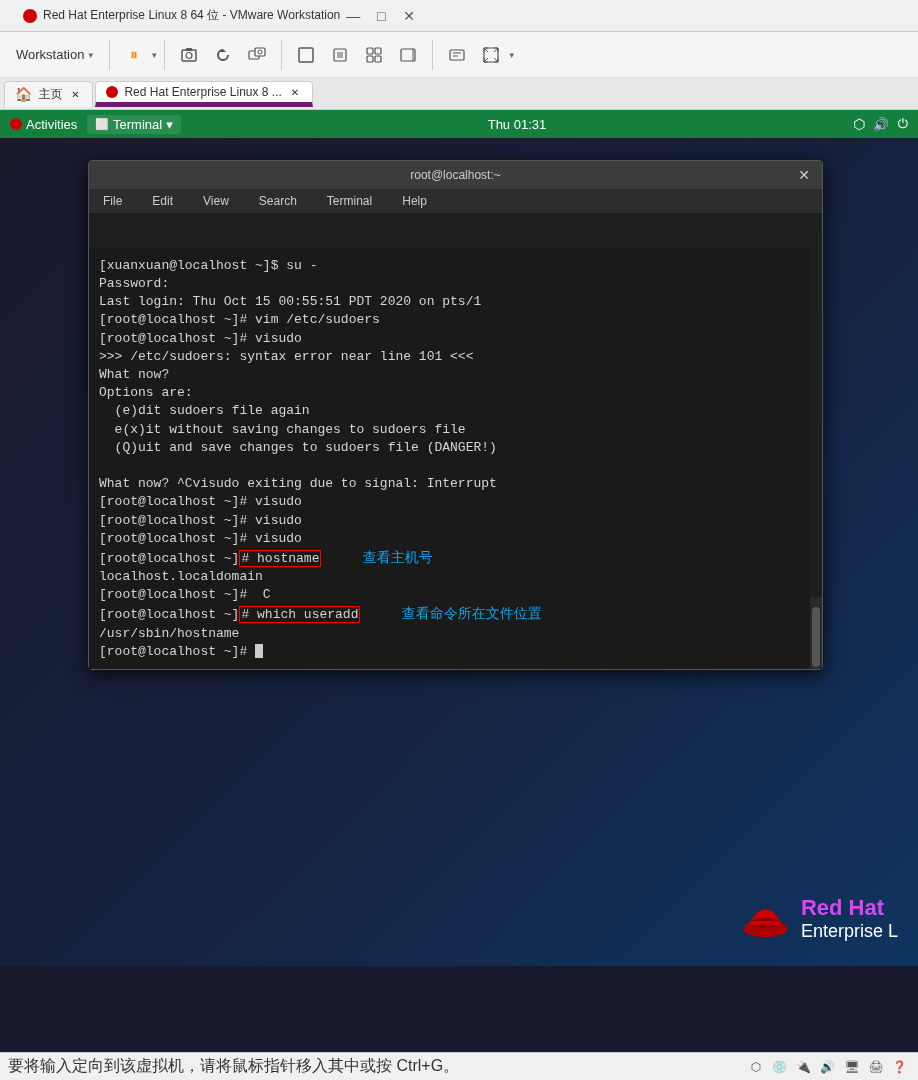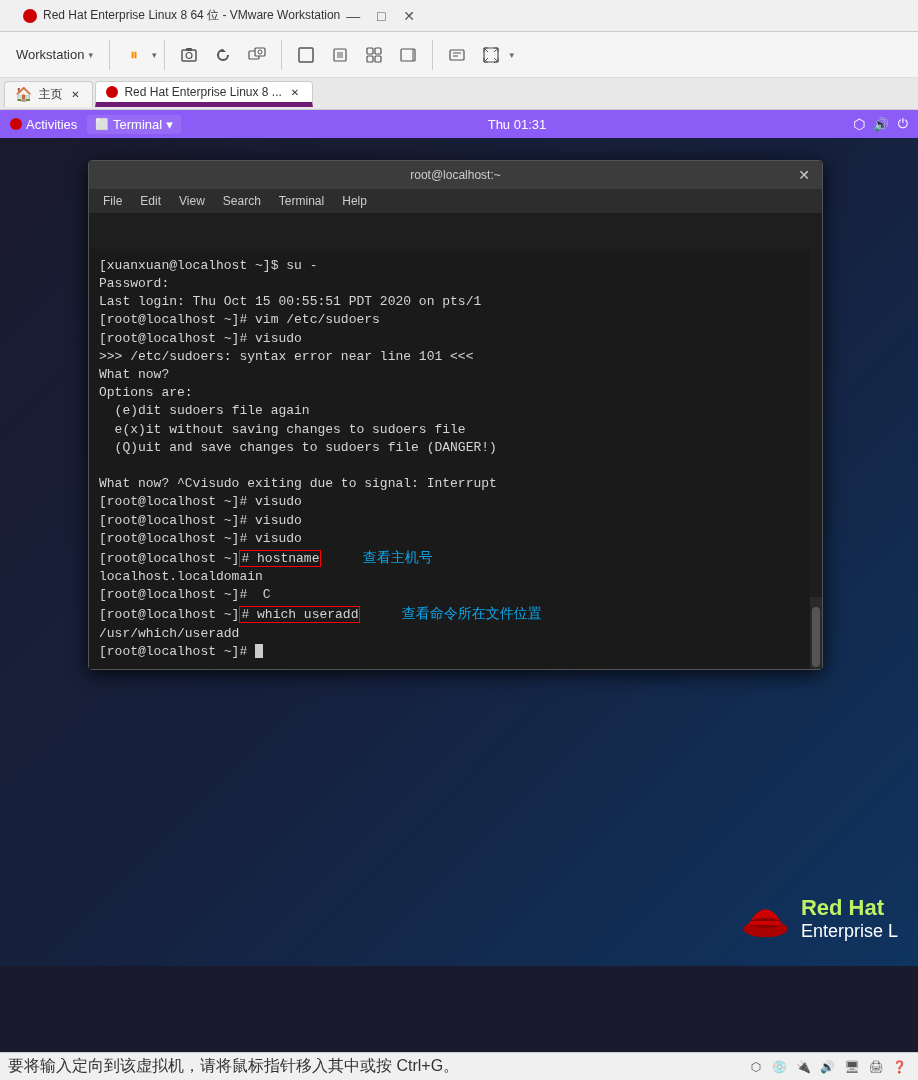--- a/index.html
+++ b/index.html
@@ -142,21 +142,21 @@
       height: 856px; 
       background: #1a1a1a;
       position: relative;
       overflow: hidden;
     }
 
     
     #gnome-bar {
       width: 100%;
       height: 28px;
-      background: #8b5cf6;
+      background: #15803d;
       display: flex;
       align-items: center;
       justify-content: space-between;
       padding: 0 10px;
       position: absolute;
       top: 0;
       left: 0;
     }
     #gnome-bar-left {
       display: flex;
@@ -219,21 +219,21 @@
       align-items: center;
       gap: 8px;
     }
     .redhat-hat {
       width: 55px;
       height: 55px;
     }
     .redhat-text {
       font-size: 22px;
       font-weight: bold;
-      color: #bef264;
+      color: #d946ef;
       line-height: 1.2;
     }
     .redhat-enterprise {
       font-size: 18px;
       color: white;
       font-weight: 400;
     }
 
     
     #terminal-window {
@@ -276,21 +276,21 @@
       justify-content: center;
     }
 
     
     #terminal-menu {
       height: 24px;
       background: #2d2d2d;
       display: flex;
       align-items: center;
       padding: 0 6px;
-      gap: 2px;
+      gap: 14px;
     }
     .terminal-menu-item {
       font-size: 12px;
       color: #ccc;
       padding: 2px 8px;
       cursor: pointer;
       border-radius: 3px;
     }
 
     
@@ -560,21 +560,21 @@
   (Q)uit and save changes to sudoers file (DANGER!)
 
 What now? ^Cvisudo exiting due to signal: Interrupt
 [root@localhost ~]# visudo
 [root@localhost ~]# visudo
 [root@localhost ~]# visudo
 <span>[root@localhost ~]<span class="cmd-highlight"># hostname</span>    <span class="annotation">查看主机号</span></span>
 <span>localhost.localdomain</span>
 <span>[root@localhost ~]<span>#  C</span></span>
 <span>[root@localhost ~]<span class="cmd-highlight"># which useradd</span>    <span class="annotation">查看命令所在文件位置</span></span>
-<span>/usr/which/useradd</span>
+<span>/usr/sbin/hostname</span>
 [root@localhost ~]# <span style="background:#ccc;color:#1a1a1a;display:inline-block;width:8px;height:14px;vertical-align:middle;"></span></pre>
       </div>
       <div id="terminal-scrollbar">
         <div class="scrollbar-thumb"></div>
       </div>
     </div>
   </div>
 
   <div id="redhat-logo">
     <div id="redhat-logo-inner">

